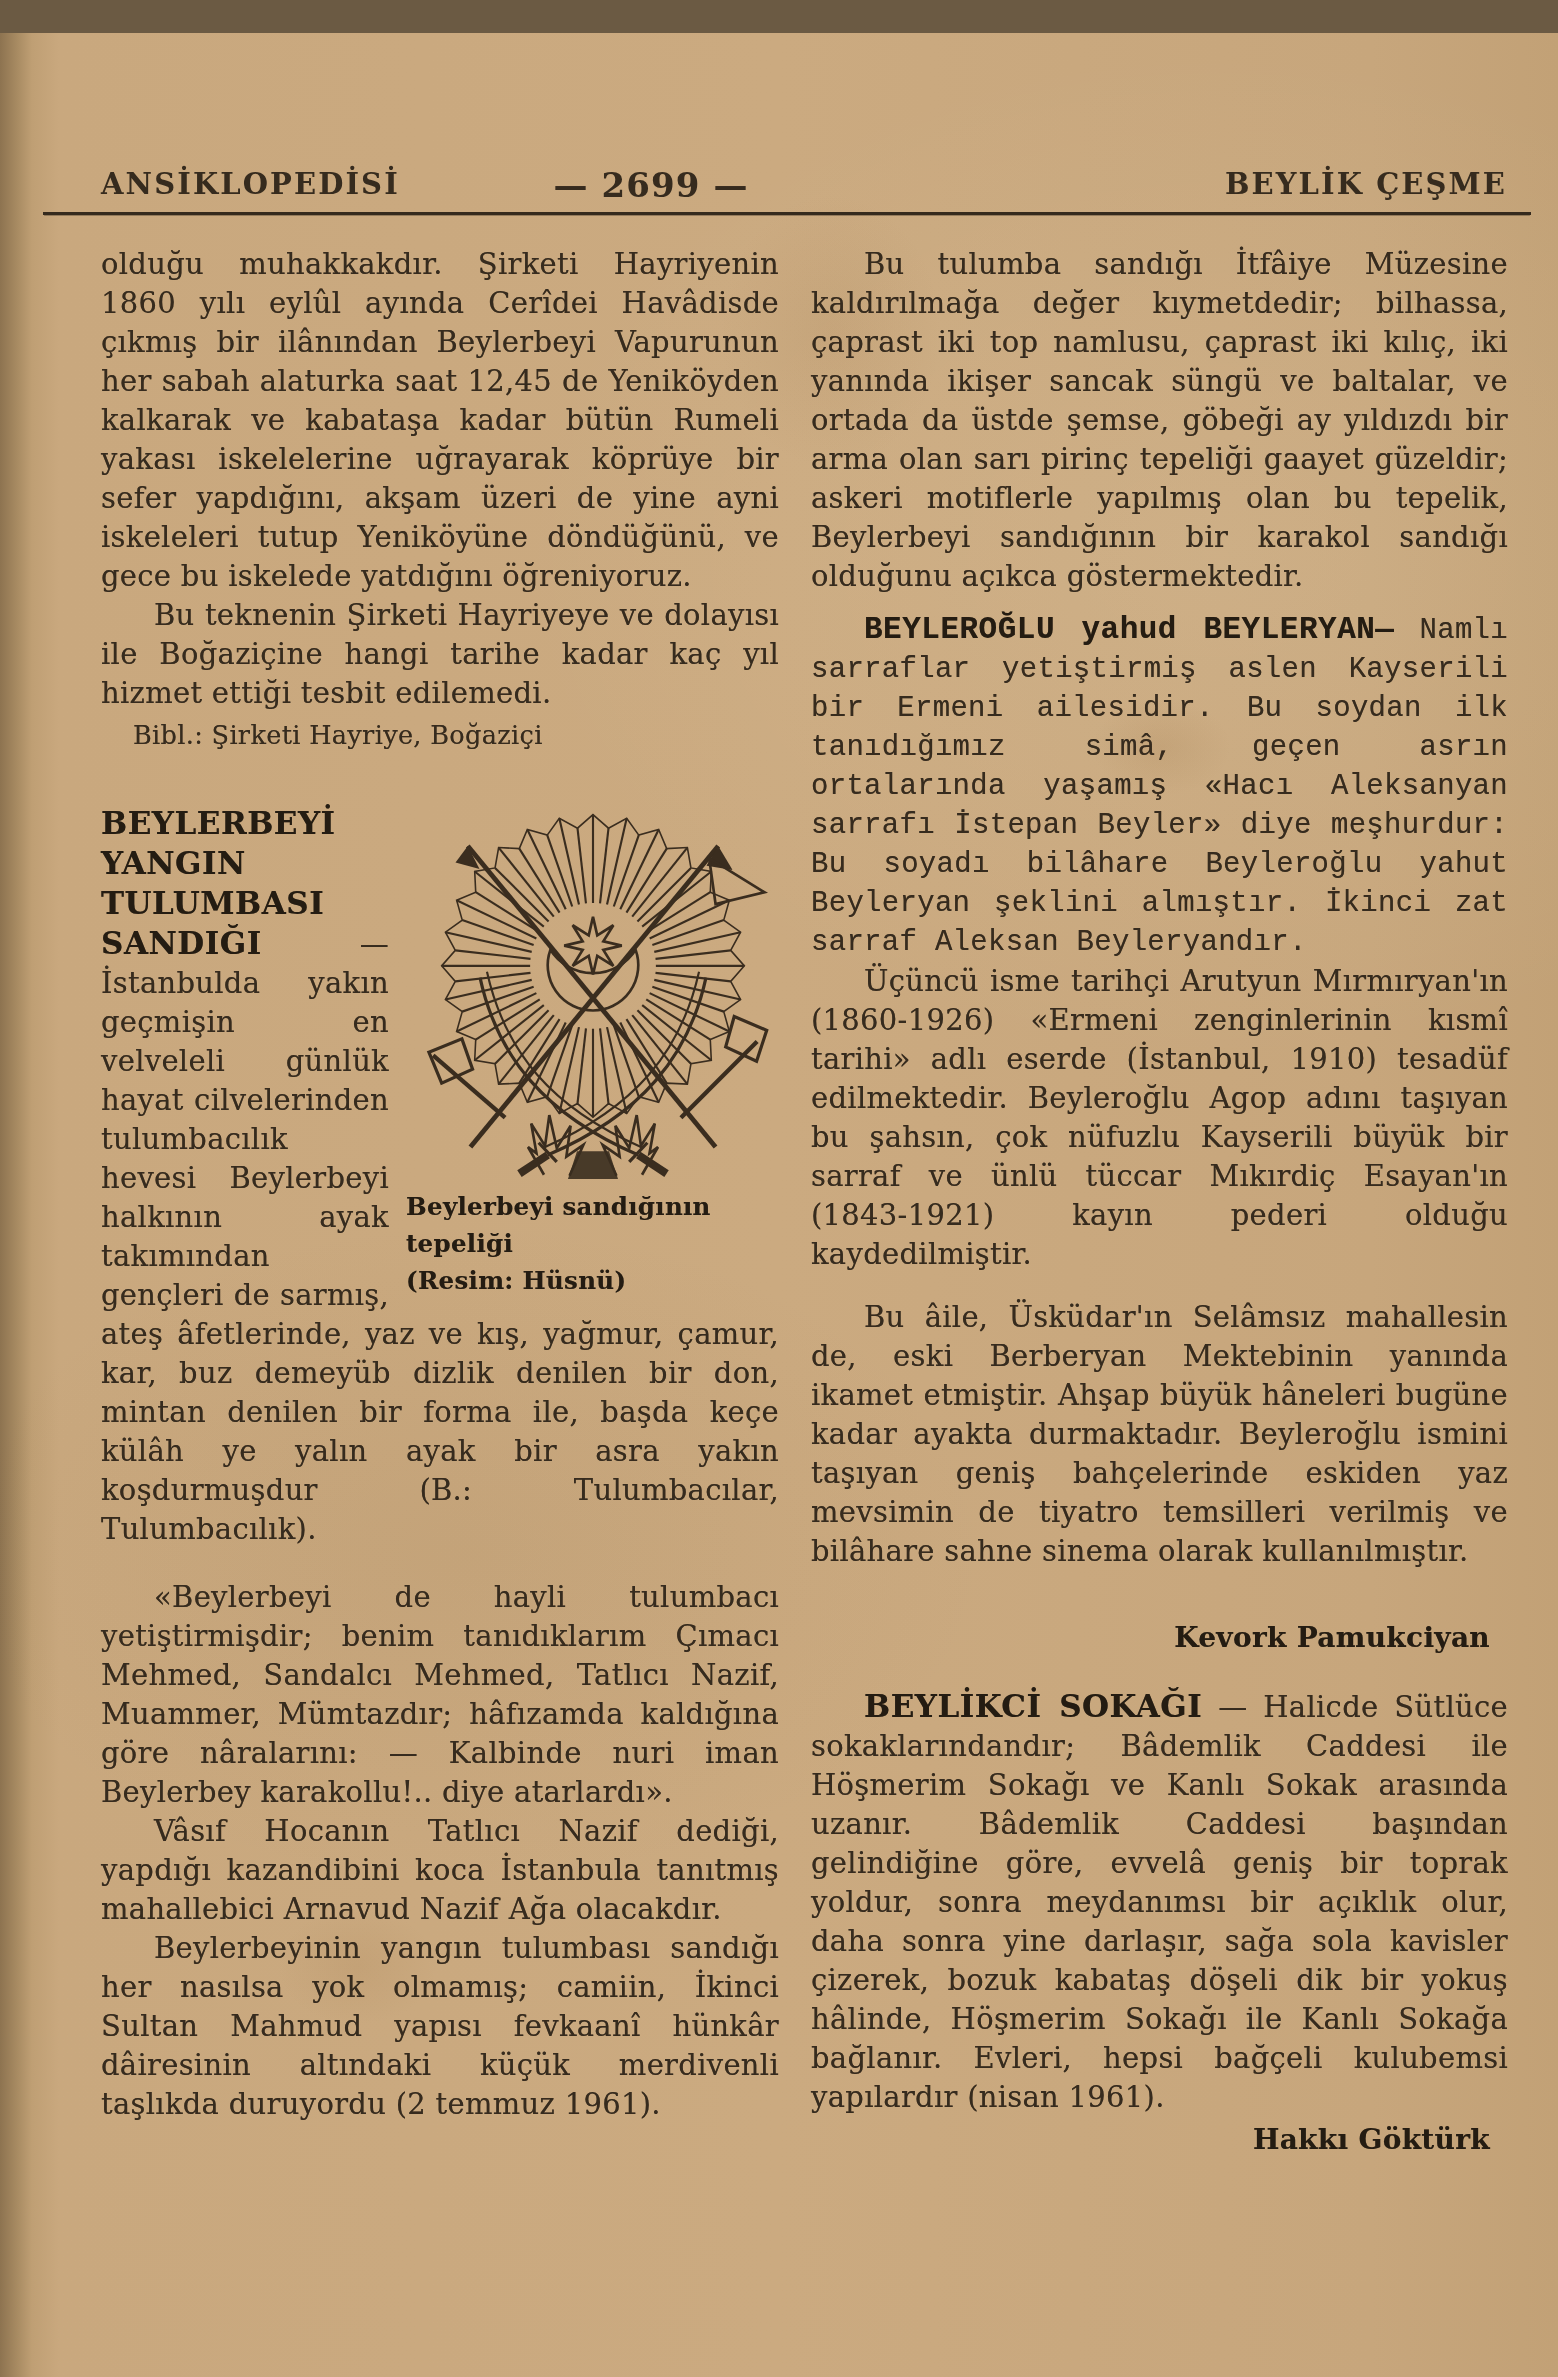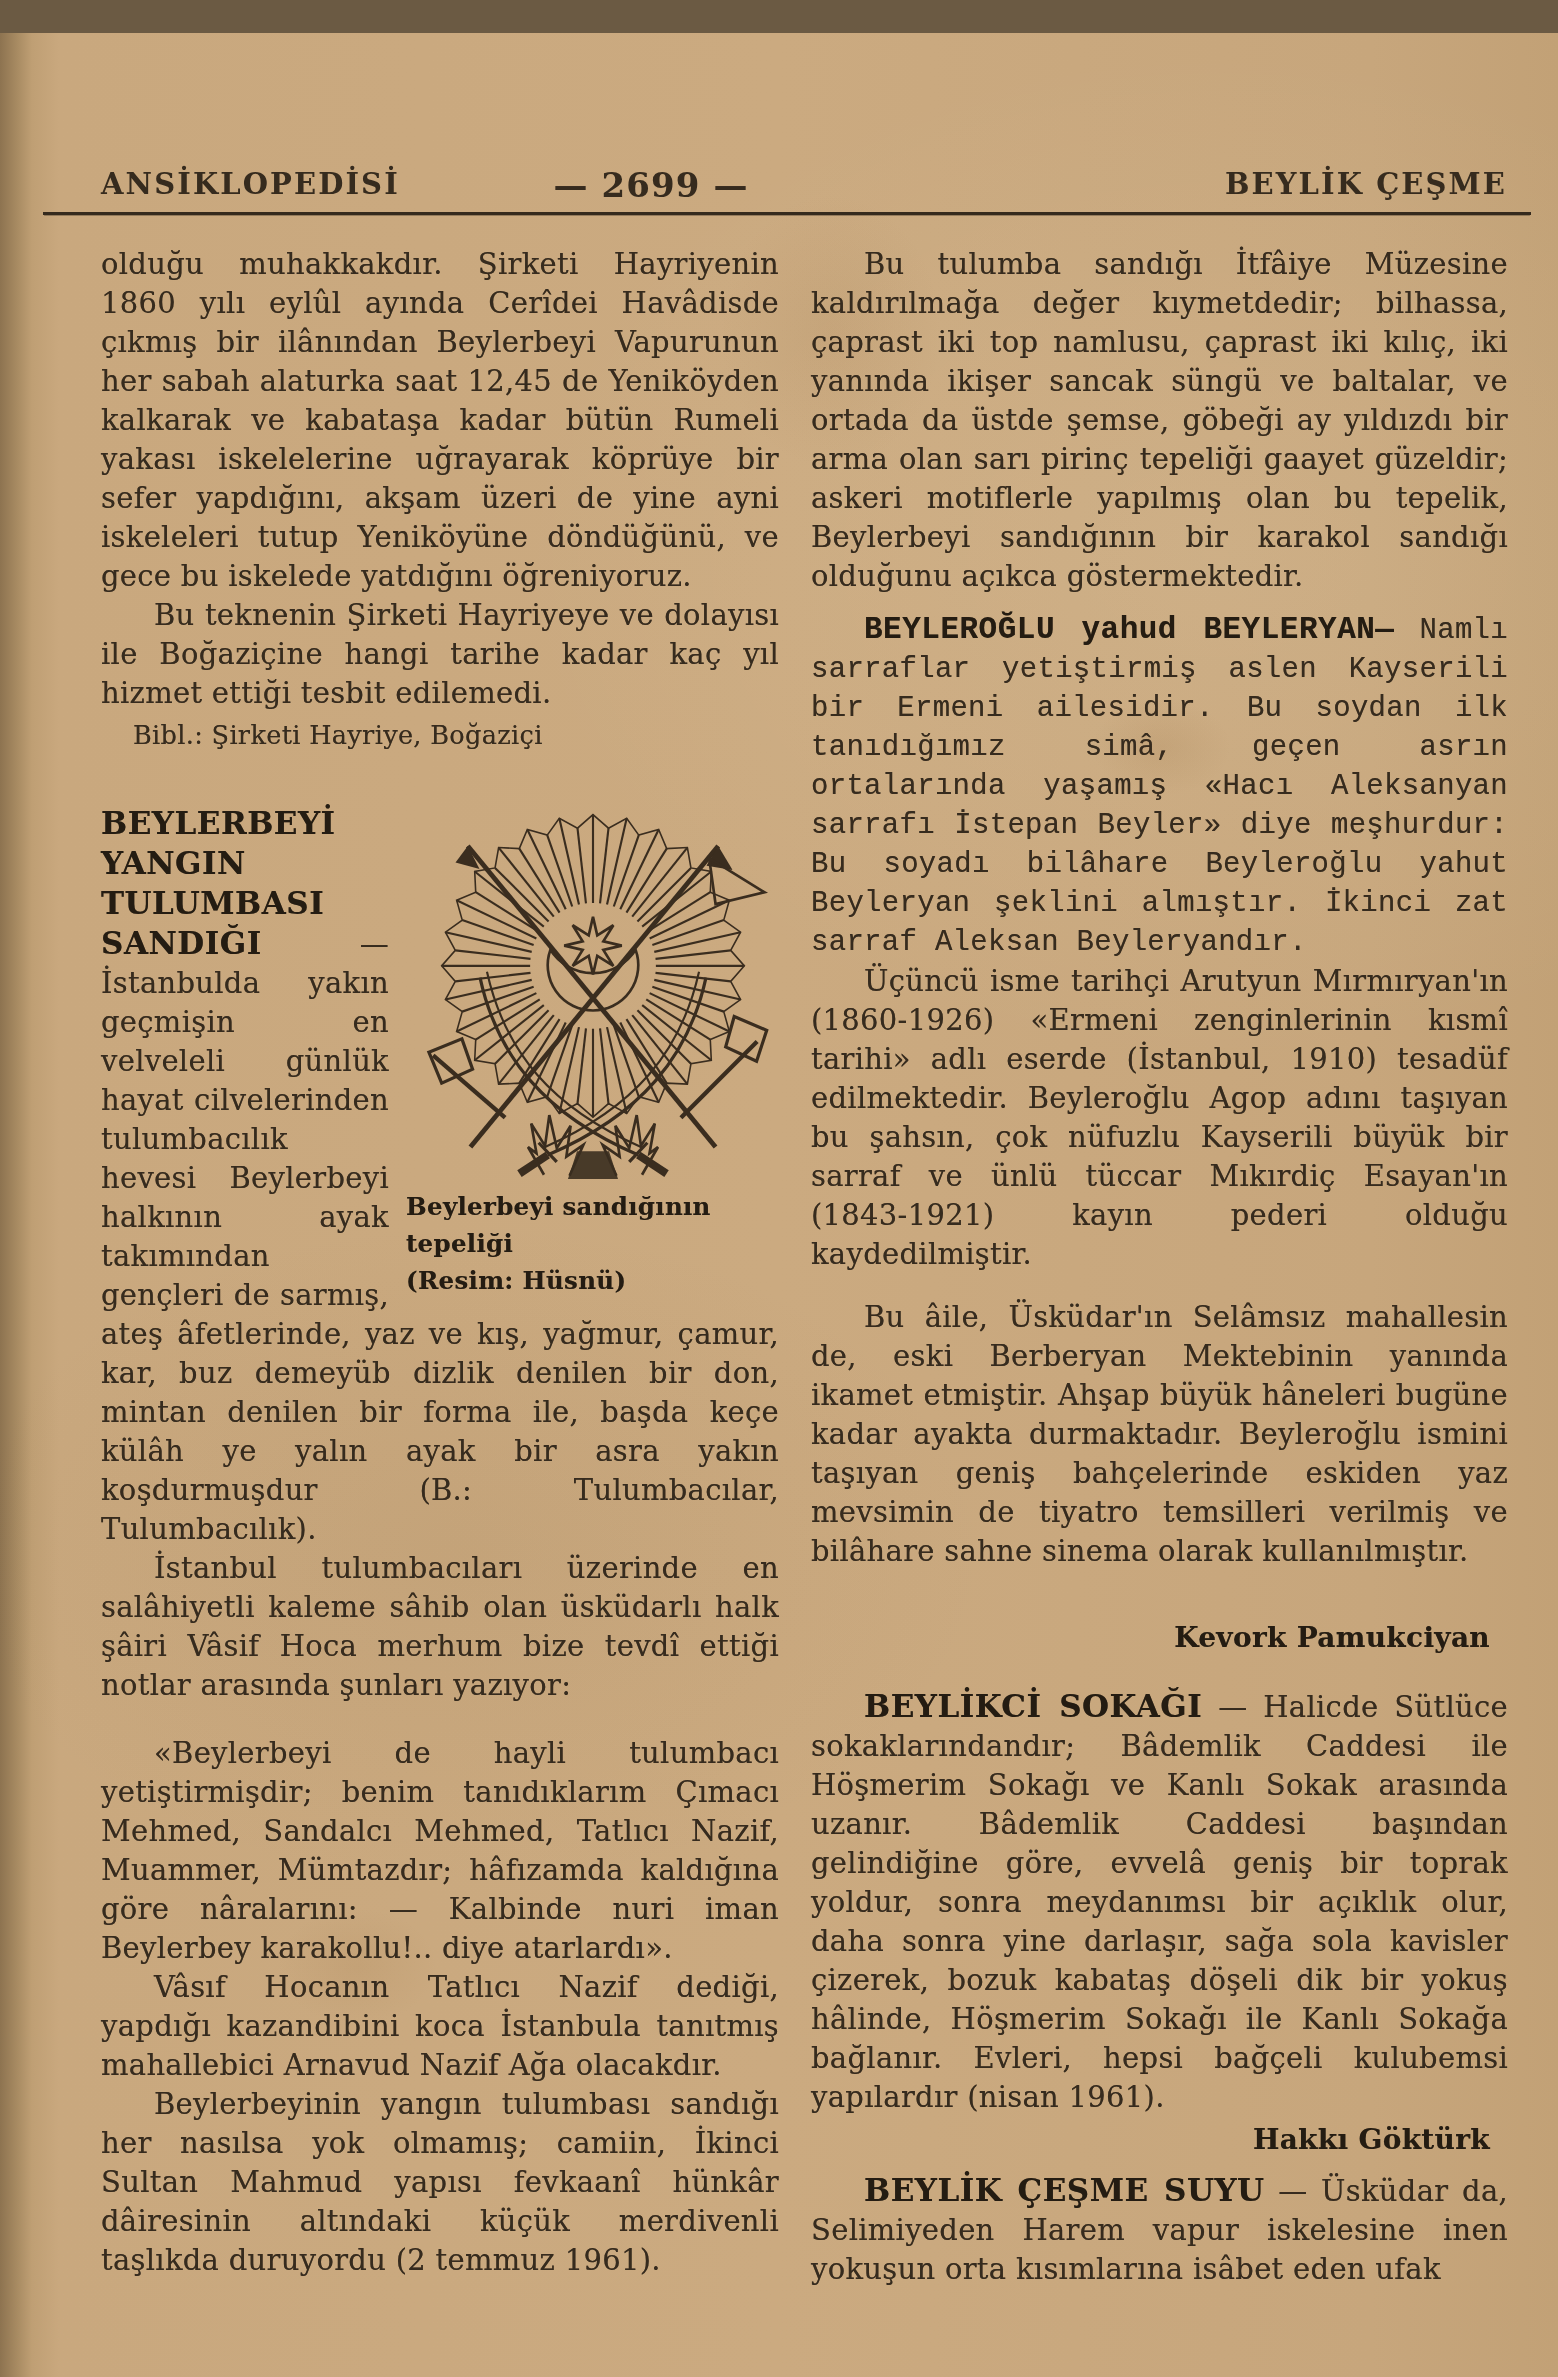--- a/index.html
+++ b/index.html
@@ -164,36 +164,34 @@
         </svg>
         <figcaption>
           <div>Beylerbeyi sandığının</div>
           <div>tepeliği</div>
           <div>(Resim: Hüsnü)</div>
         </figcaption>
       </figure>
       <p><b class="entry-head">BEYLERBEYİ YANGIN TULUMBASI SANDIĞI</b><span> — İstanbulda yakın geçmişin en velveleli günlük hayat cilvelerinden tulumbacılık hevesi Beylerbeyi halkının ayak takımından gençleri de sarmış, ateş âfetlerinde, yaz ve kış, yağmur, çamur, kar, buz demeyüb dizlik denilen bir don, mintan denilen bir forma ile, başda keçe külâh ye yalın ayak bir asra yakın koşdurmuşdur (B.: Tulumbacılar, Tulumbacılık).</span></p>
     </div>
 
-    <p class="indent">İstanbul tulumbacıları üzerinde en salâhiyetli kaleme sâhib olan üsküdarlı halk şâiri Vâsif Hoca merhum bize tevdî ettiği notlar arasında şunları yazıyor:</p>
     <p class="indent q-gap">«Beylerbeyi de hayli tulumbacı yetiştirmişdir; benim tanıdıklarım Çımacı Mehmed, Sandalcı Mehmed, Tatlıcı Nazif, Muammer, Mümtazdır; hâfızamda kaldığına göre nâralarını: — Kalbinde nuri iman Beylerbey karakollu!.. diye atarlardı».</p>
     <p class="indent">Vâsıf Hocanın Tatlıcı Nazif dediği, yapdığı kazandibini koca İstanbula tanıtmış mahallebici Arnavud Nazif Ağa olacakdır.</p>
     <p class="indent">Beylerbeyinin yangın tulumbası sandığı her nasılsa yok olmamış; camiin, İkinci Sultan Mahmud yapısı fevkaanî hünkâr dâiresinin altındaki küçük merdivenli taşlıkda duruyordu (2 temmuz 1961).</p>
   </div>
 
   <div class="col col-right">
     <p class="indent">Bu tulumba sandığı İtfâiye Müzesine kaldırılmağa değer kıymetdedir; bilhassa, çaprast iki top namlusu, çaprast iki kılıç, iki yanında ikişer sancak süngü ve baltalar, ve ortada da üstde şemse, göbeği ay yıldızdı bir arma olan sarı pirinç tepeliği gaayet güzeldir; askeri motiflerle yapılmış olan bu tepelik, Beylerbeyi sandığının bir karakol sandığı olduğunu açıkca göstermektedir.</p>
 
     <p class="indent gap-xs"><b class="entry-head">BEYLEROĞLU yahud BEYLERYAN—</b><span> Namlı sarraflar yetiştirmiş aslen Kayserili bir Ermeni ailesidir. Bu soydan ilk tanıdığımız simâ, geçen asrın ortalarında yaşamış «Hacı Aleksanyan sarrafı İstepan Beyler» diye meşhurdur: Bu soyadı bilâhare Beyleroğlu yahut Beyleryan şeklini almıştır. İkinci zat sarraf Aleksan Beyleryandır.</span></p>
 
     <p class="indent">Üçüncü isme tarihçi Arutyun Mırmıryan'ın (1860-1926) «Ermeni zenginlerinin kısmî tarihi» adlı eserde (İstanbul, 1910) tesadüf edilmektedir. Beyleroğlu Agop adını taşıyan bu şahsın, çok nüfuzlu Kayserili büyük bir sarraf ve ünlü tüccar Mıkırdiç Esayan'ın (1843-1921) kayın pederi olduğu kaydedilmiştir.</p>
     <p class="indent gap-sm">Bu âile, Üsküdar'ın Selâmsız mahallesin de, eski Berberyan Mektebinin yanında ikamet etmiştir. Ahşap büyük hâneleri bugüne kadar ayakta durmaktadır. Beyleroğlu ismini taşıyan geniş bahçelerinde eskiden yaz mevsimin de tiyatro temsilleri verilmiş ve bilâhare sahne sinema olarak kullanılmıştır.</p>
 
     <span class="sig sig-kevork">Kevork Pamukciyan</span>
 
     <p class="indent"><b class="entry-head">BEYLİKCİ SOKAĞI</b><span> — Halicde Sütlüce sokaklarındandır; Bâdemlik Caddesi ile Höşmerim Sokağı ve Kanlı Sokak arasında uzanır. Bâdemlik Caddesi başından gelindiğine göre, evvelâ geniş bir toprak yoldur, sonra meydanımsı bir açıklık olur, daha sonra yine darlaşır, sağa sola kavisler çizerek, bozuk kabataş döşeli dik bir yokuş hâlinde, Höşmerim Sokağı ile Kanlı Sokağa bağlanır. Evleri, hepsi bağçeli kulubemsi yapılardır (nisan 1961).</span></p>
 
     <span class="sig sig-hakki">Hakkı Göktürk</span>
 
-    <p class="indent"><b class="entry-head">BEYLİK ÇEŞME SUYU</b><span> — Üsküdar da, Selimiyeden Harem vapur iskelesine inen yokuşun orta kısımlarına isâbet eden ufak</span></p>
   </div>
 </div>
 
 
 </body></html>

